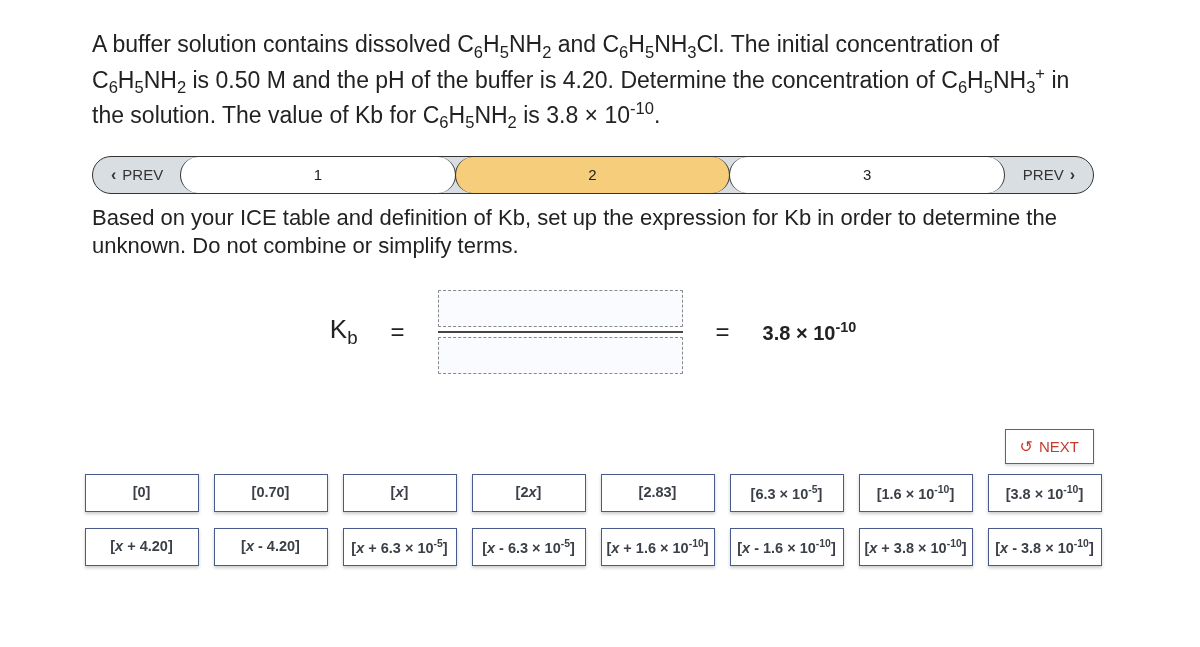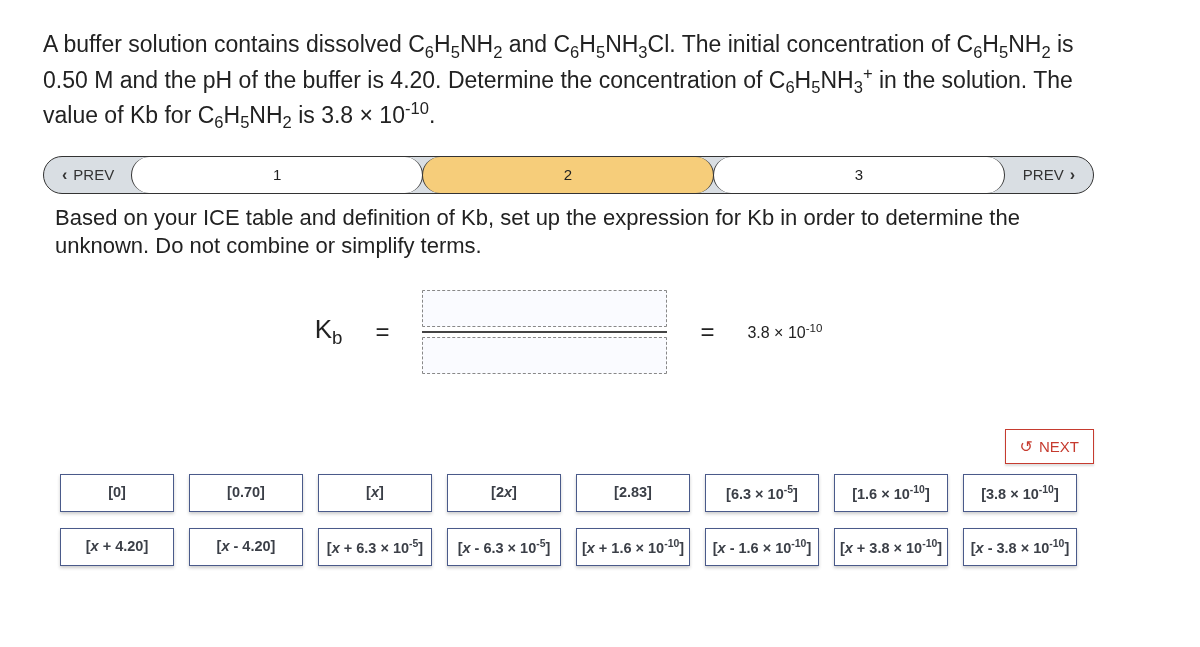--- a/index.html
+++ b/index.html
@@ -5,21 +5,21 @@
   * { box-sizing: border-box; }
   body {
     margin: 0;
     font-family: Arial, Helvetica, sans-serif;
     background: #fff;
     width: 1200px;
     height: 647px;
     overflow: hidden;
     color: #222;
   }
-  .wrap { padding: 30px 106px 0 43px; }
+  .wrap { padding: 30px 106px 0 92px; }
   .question {
     font-size: 23px;
     line-height: 1.28;
     margin-bottom: 22px;
   }
   sub { font-size: 0.72em; vertical-align: sub; }
   sup { font-size: 0.72em; vertical-align: super; }
 
   .navbar {
     display: flex;
@@ -55,21 +55,21 @@
     font-size: 15px;
     background: #fff;
     margin-left: -1px;
     cursor: pointer;
   }
   .stepcell.active { background: #f6cd7a; }
 
   .instruction {
     font-size: 22px;
     line-height: 1.28;
-    margin: 10px 0 30px 12px;
+    margin: 10px 0 30px 0;
   }
 
   .equation {
     display: flex;
     align-items: center;
     justify-content: center;
     gap: 33px;
     margin-bottom: 55px;
     font-size: 26px;
   }
@@ -83,21 +83,21 @@
     gap: 4px;
   }
   .dropzone {
     width: 245px;
     height: 37px;
     border: 1px dashed #888;
     background: #fafbff;
     border-radius: 1px;
   }
   .fraction .divider { border-top: 2px solid #444; }
-  .result { font-size: 16px; white-space: nowrap; }
+  .result { font-size: 20px; white-space: nowrap; font-weight: bold; }
 
   .resetrow { display: flex; justify-content: flex-end; margin-bottom: 10px; }
   .reset {
     border: 1.5px solid #c63b2f;
     color: #c63b2f;
     background: #fff;
     padding: 7px 14px;
     font-size: 15px;
     display: inline-flex;
     align-items: center;

